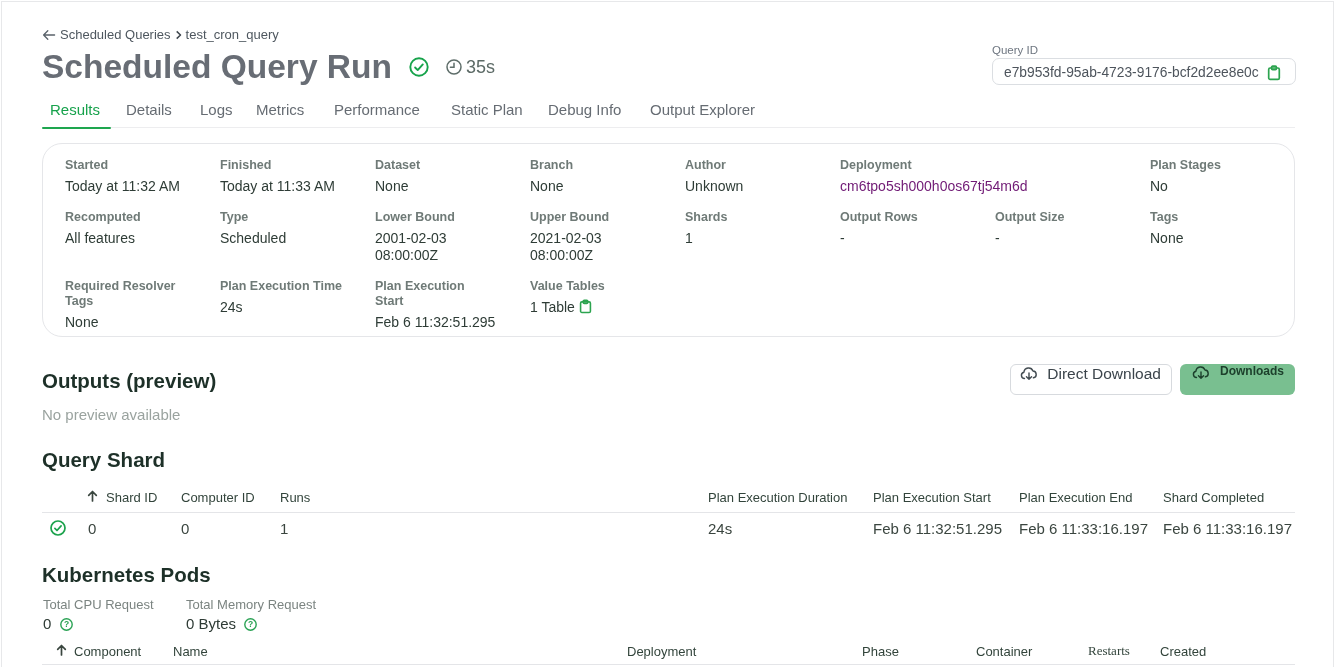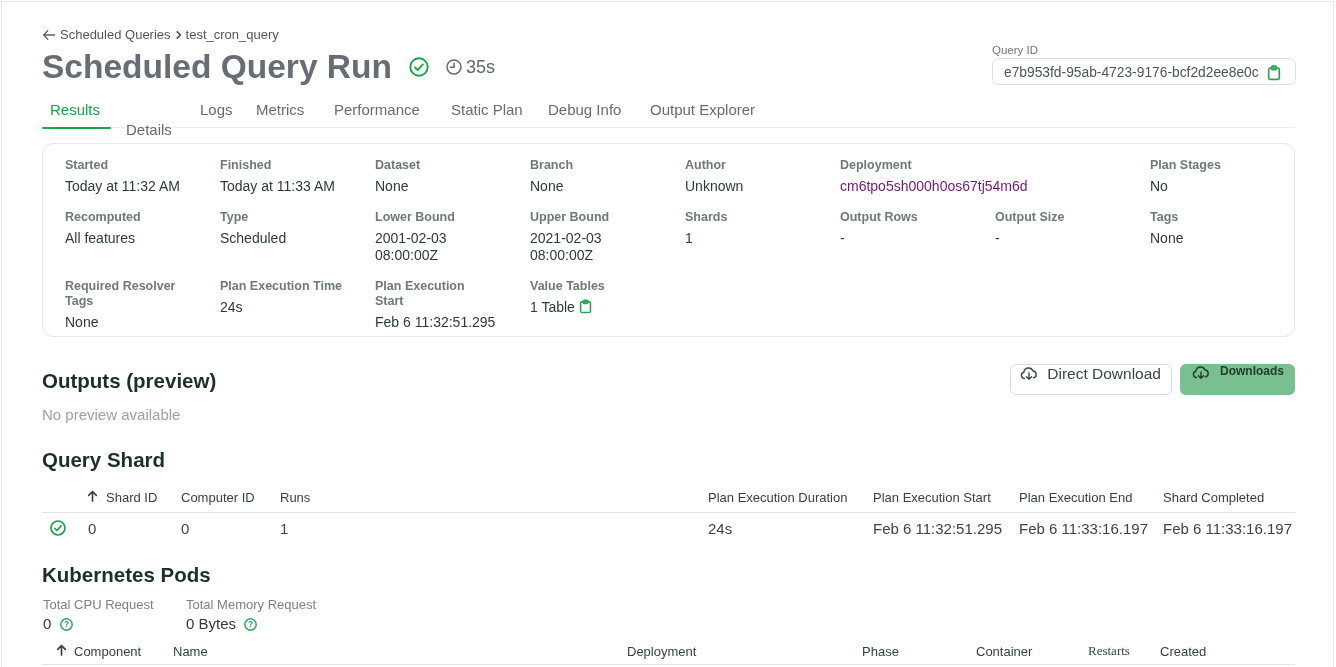--- a/index.html
+++ b/index.html
@@ -31,21 +31,21 @@
 
   
   .tabline { left:42px; top:96px; width:1253px; height:32px; border-bottom:1px solid #ededef; }
   .tabu { left:42px; top:126.5px; width:68.5px; height:2.5px; background:#1ea64f; border-radius:1px; }
   .tabtxt { position:absolute; top:101px; font-size:15px; font-weight:500; color:#666c73;
     white-space:nowrap; line-height:17px; }
   .tabtxt.on { color:#17a24c; }
 
   
   .card { left:42px; top:143px; width:1253px; height:194px; border:1px solid #e5e6e9;
-    border-radius:11px; padding:14px 22px 0 22px; display:flex; flex-direction:column; row-gap:15px; }
+    border-radius:20px; padding:14px 22px 0 22px; display:flex; flex-direction:column; row-gap:15px; }
   .mrow { display:grid; grid-template-columns:repeat(8, 1fr); column-gap:33px; }
   .mlabel { font-size:12.5px; font-weight:bold; color:#6f7a77; line-height:15px; }
   .mvalue { font-size:14px; color:#2e3c36; line-height:17px; margin-top:5px; white-space:nowrap; }
   .glink { color:#701a75; }
   .vt { position:relative; }
   .vt svg { position:absolute; left:49px; top:0px; }
 
   
   .h2 { font-size:20.5px; font-weight:bold; color:#1d3028; }
   .muted { font-size:15px; color:#9aa39f; }
@@ -99,21 +99,21 @@
     <span class="qid-text">e7b953fd-95ab-4723-9176-bcf2d2ee8e0c</span>
     <svg style="position:relative; top:1px; margin-right:3px;" width="14" height="16" viewBox="0 0 14 16" fill="none" stroke="#2ca44f" stroke-width="1.7">
         <rect x="1.7" y="3" width="10.6" height="11.4" rx="1.4"></rect>
         <rect x="4.6" y="1.2" width="4.8" height="3.4" rx="1"></rect>
       </svg>
   </div>
 
   <div class="abs tabline"></div>
   <div class="abs tabu"></div>
   <span class="tabtxt on" style="left:50px;">Results</span>
-  <span class="tabtxt" style="left:126px;margin-top:20px;">Details</span>
+  <span class="tabtxt" style="left:126px;">Details</span>
   <span class="tabtxt" style="left:200px;">Logs</span>
   <span class="tabtxt" style="left:256px;">Metrics</span>
   <span class="tabtxt" style="left:334px;">Performance</span>
   <span class="tabtxt" style="left:451px;">Static Plan</span>
   <span class="tabtxt" style="left:548px;text-align:right;">Debug Info</span>
   <span class="tabtxt" style="left:650px;">Output Explorer</span>
 
   <div class="abs card">
     <div class="mrow">
       <div>

